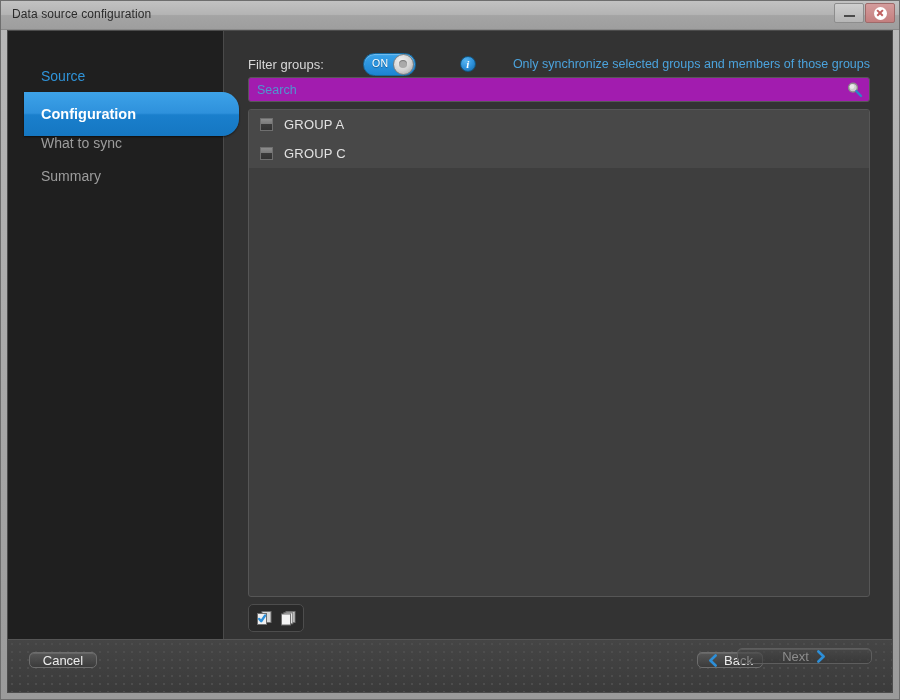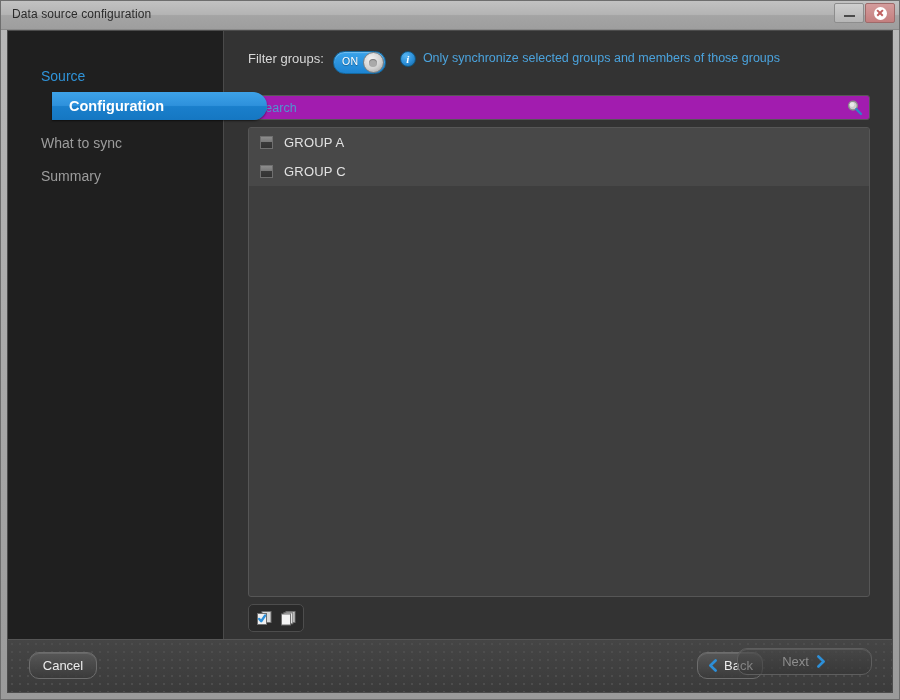--- a/index.html
+++ b/index.html
@@ -130,52 +130,52 @@
     font-size: 14px;
     box-sizing: border-box;
     position: relative;
   }
   .nav-link    { color: #2f93d8; }
   .nav-dim     { color: #9d9d9d; }
   .nav-active {
     position: absolute;
     left: 16px;
     width: 215px;
-    height: 28px;
+    height: 44px;
     border-radius: 0 17px 17px 0;
     background: linear-gradient(to bottom, #3da2e8 0%, #2e91dc 48%, #1a7fcc 52%, #1577c2 100%);
     box-shadow: 0 1px 2px rgba(0,0,0,0.55);
     color: #ffffff;
     font-weight: bold;
     font-size: 14.5px;
     display: flex;
     align-items: center;
     padding-left: 17px;
     box-sizing: border-box;
     z-index: 5;
-    margin-left: 28px;
   }
   .nav-spacer { height: 34px; }
 
   
   .main {
     flex: 1 1 auto;
     padding: 20px 22px 0 24px;
     display: flex;
     flex-direction: column;
     min-width: 0;
     background: #333333;
   }
 
   .filter-row {
     display: flex;
-    align-items: flex-start;
+    align-items: center;
     height: 26px;
     flex: 0 0 auto;
-    margin-bottom: 18px;
+    margin-bottom: 0;
+    gap: 30px;
   }
   .filter-label {
     font-size: 13px;
     color: #d8d8d8;
     margin-right: 9px;
   }
 
   
   .toggle {
     width: 53px;
@@ -333,22 +333,22 @@
     border-top: 1px solid #555555;
     background-color: #404040;
     background-image:
       radial-gradient(circle, #4d4d4d 1.1px, rgba(0,0,0,0) 1.3px),
       linear-gradient(to bottom, #454545, #3b3b3b);
     background-size: 8px 8px, 100% 100%;
     background-position: 0 0, 0 0;
   }
   .btn {
     position: absolute;
-    height: 27px;
-    border-radius: 10px;
+    height: 16px;
+    border-radius: 5px;
     border: 1px solid #6d6d6d;
     box-sizing: border-box;
     background: linear-gradient(to bottom, rgba(90,90,90,0.85), rgba(58,58,58,0.85));
     display: flex;
     align-items: center;
     justify-content: center;
     font-size: 13px;
     color: #ececec;
     box-shadow: inset 0 1px 0 rgba(255,255,255,0.10);
   }

